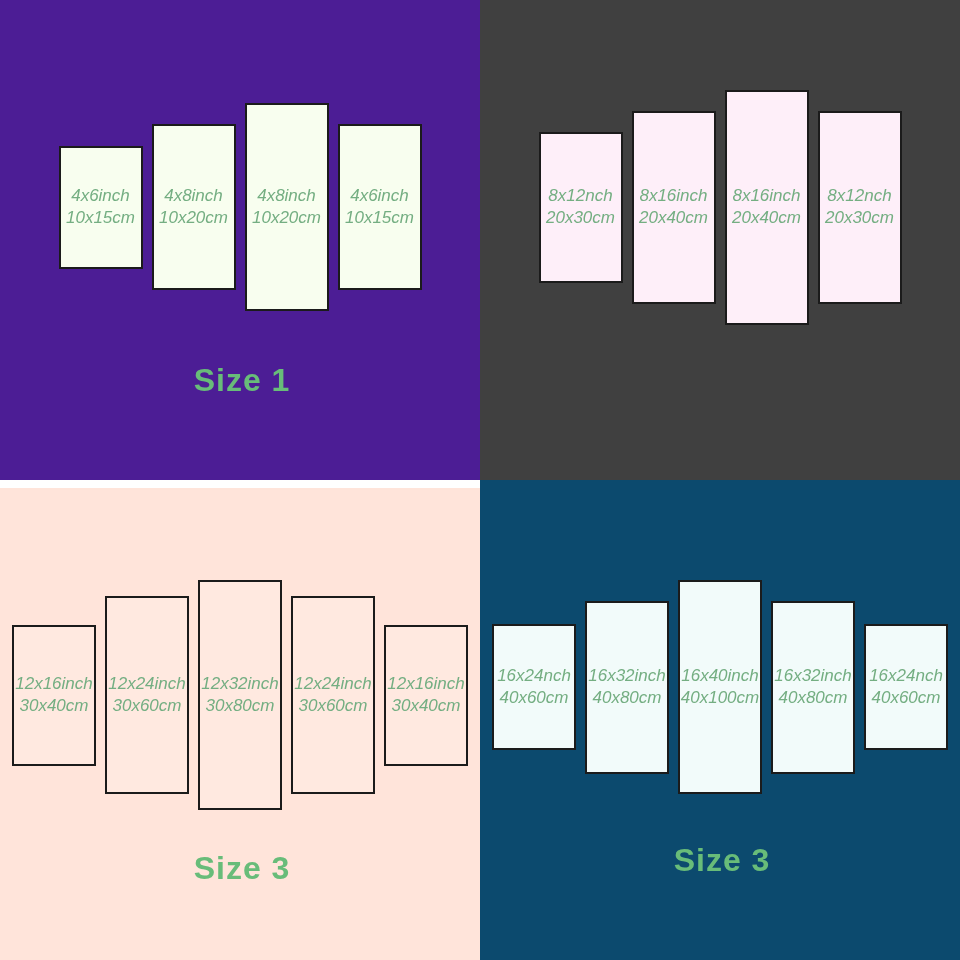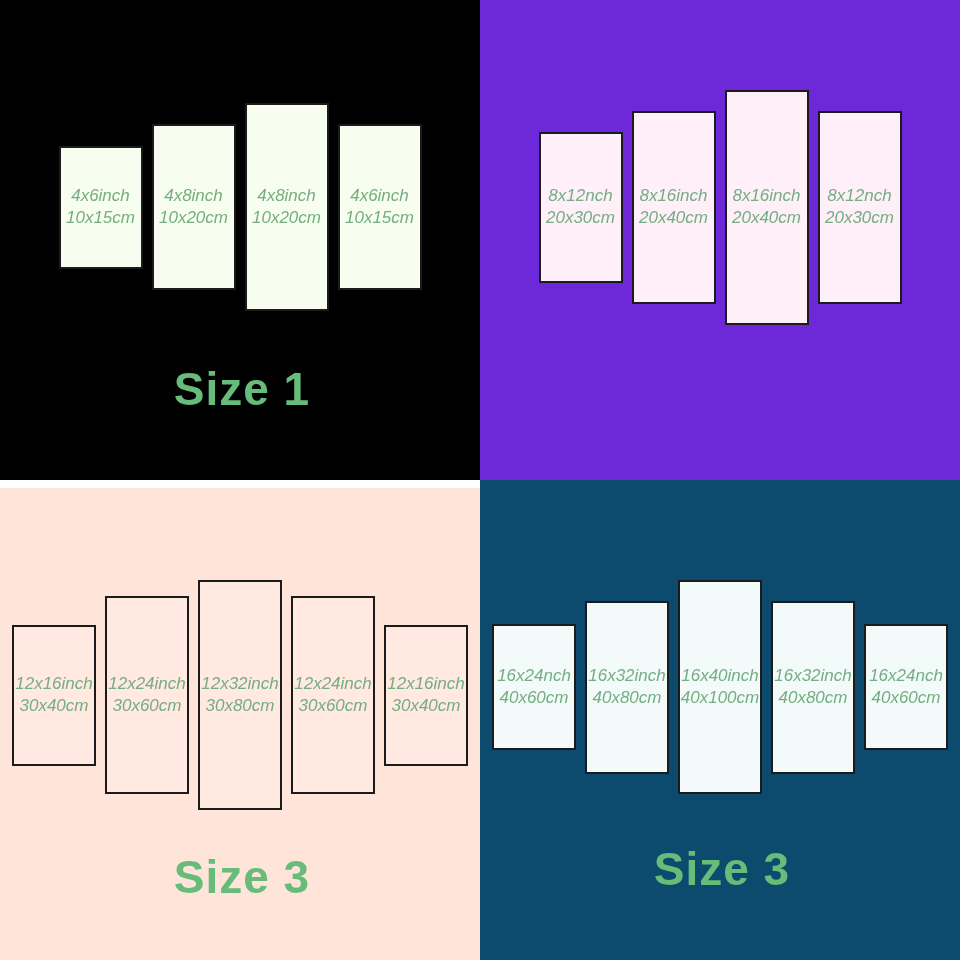--- a/index.html
+++ b/index.html
@@ -6,22 +6,22 @@
   body { width: 960px; height: 960px; font-family: "Liberation Sans", sans-serif; }
 
   .grid {
     width: 960px; height: 960px;
     display: grid;
     grid-template-columns: 480px 480px;
     grid-template-rows: 480px 480px;
   }
 
   .quadrant { position: relative; overflow: hidden; }
-  .q1 { background: #000000; --panel-bg: #f8feef; --hs: 123px; --hm: 166px; --hl: 208px; }
-  .q2 { background: #6d28d9; text-decoration: underline; --panel-bg: #feeff9; --hs: 151px; --hm: 193px; --hl: 235px; }
+  .q1 { background: #4c1d95; --panel-bg: #f8feef; --hs: 123px; --hm: 166px; --hl: 208px; }
+  .q2 { background: #404040; text-decoration: underline; --panel-bg: #feeff9; --hs: 151px; --hm: 193px; --hl: 235px; }
   .q3 { background: #ffe4da; margin-top: 8px; --panel-bg: #ffe9e0; --hs: 141px; --hm: 198px; --hl: 230px; }
   .q4 { background: #0c4a6e; --panel-bg: #f2fbfa; --hs: 126px; --hm: 173px; --hl: 214px; }
 
   .panel-row {
     position: absolute;
     left: 0; right: 0; top: 0;
     height: 414px;
     display: flex;
     justify-content: center;
     align-items: center;
@@ -50,21 +50,21 @@
     text-align: center;
     white-space: nowrap;
   }
   .panel-text span { display: block; }
 
   .size-label {
     position: absolute;
     top: 362px;
     left: 4px; right: 0;
     text-align: center;
-    font-size: 46px;
+    font-size: 32px;
     font-weight: bold;
     color: #68bc79;
     letter-spacing: 1px;
   }
 </style>
 </head>
 <body>
 
 <div class="grid">
 

